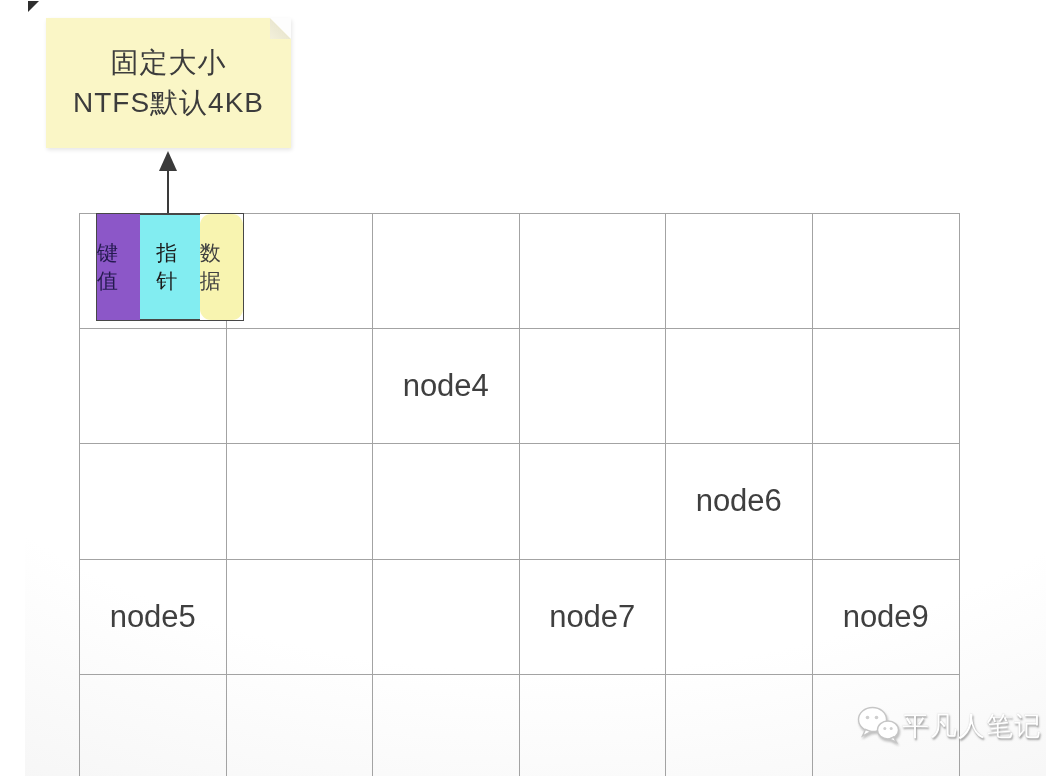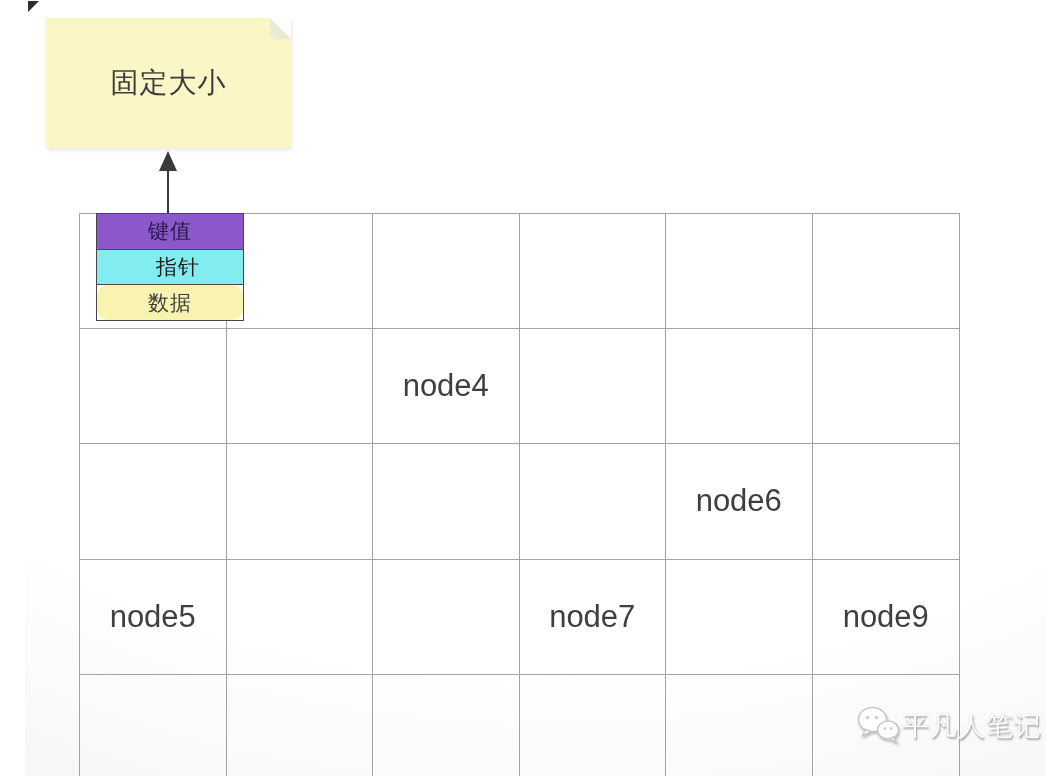--- a/index.html
+++ b/index.html
@@ -88,21 +88,21 @@
     font-size: 31px;
     color: var(--node_text);
   }
 
   
   .legend {
     position: absolute; left: 71px; top: 213px;
     width: 148px; height: 108px;
     box-sizing: border-box;
     border: 1px solid var(--band_border);
-    display: flex; flex-direction: column;
+    display: flex; flex-direction: row;
   }
   .band {
     flex: 1;
     display: flex; align-items: center; justify-content: center;
     font-size: 21px;
     letter-spacing: 1px;
   }
   .band-key     { background: var(--key_bg);     color: #241a4f; }
   .band-pointer { background: var(--pointer_bg); color: #1b1b1b; border-top: 1px solid var(--band_border); border-bottom: 1px solid var(--band_border); padding-left: 16px; }
   .band-data    { background: var(--data_bg);    color: #404040; border-radius: 11px; }
@@ -127,20 +127,21 @@
 <body>
 
 <div class="stage">
 
   <div class="corner-mark"></div>
 
   <div class="note">
     <div class="note-fold-flap"></div>
     <div class="note-fold-cut"></div>
     <div class="note-line">固定大小</div>
+    <div class="note-line">NTFS默认4KB</div>
   </div>
 
   <div class="arrow-head"></div>
   <div class="arrow-line"></div>
 
   <div class="grid">
       <div class="cell"></div>
       <div class="cell"></div>
       <div class="cell"></div>
       <div class="cell"></div>

